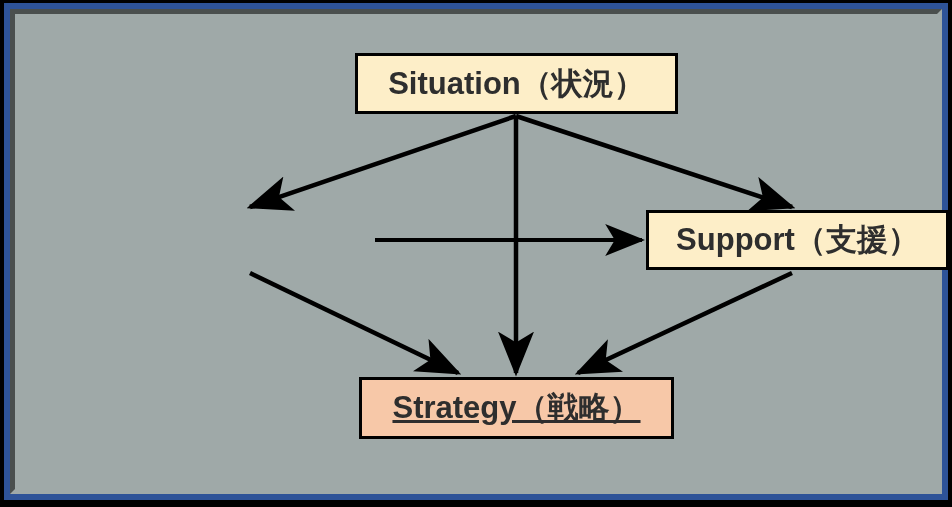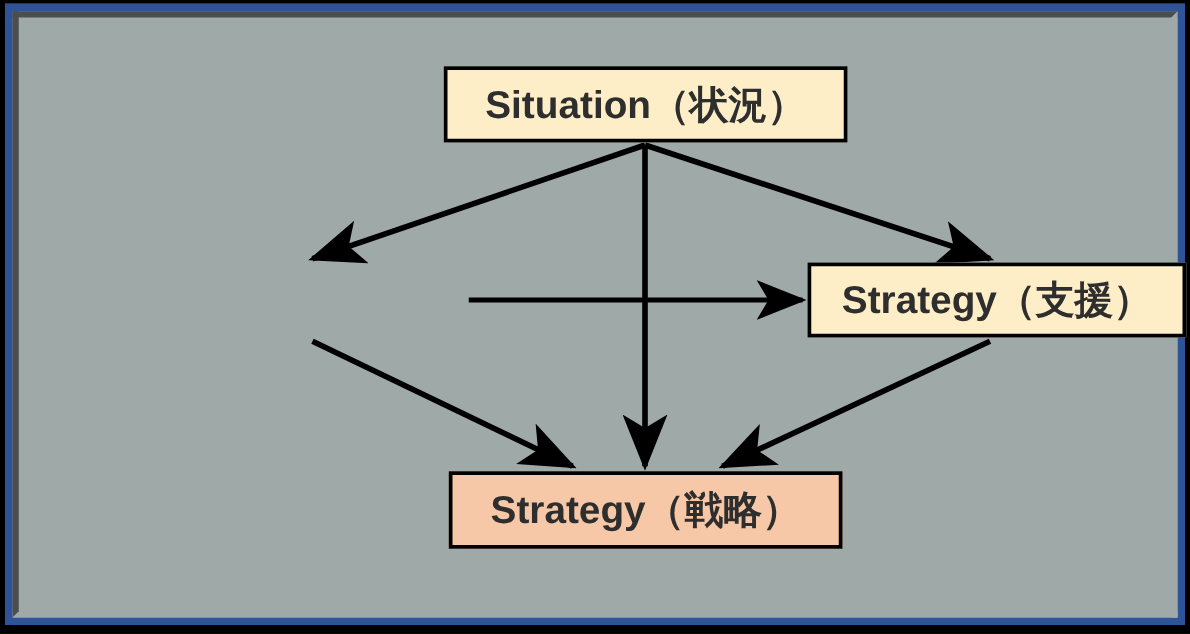--- a/index.html
+++ b/index.html
@@ -82,20 +82,21 @@
     width: 303px;
     height: 60px;
     background: #fdeec8;
   }
   #node-strategy {
     left: 309px;
     top: 368px;
     width: 315px;
     height: 62px;
     background: #f7c8a8;
+    text-decoration: underline;
   }
 
   #arrow-layer {
     position: absolute;
     left: 0;
     top: 0;
     width: 932px;
     height: 485px;
     z-index: 2;
   }
@@ -125,21 +126,21 @@
 
       <line x1="742" y1="264" x2="528" y2="364" stroke="#000000" stroke-width="4.5" marker-end="url(#ah)"></line>
     </svg>
 
     <div class="node" id="node-situation">
       <span>Situation（状況）</span>
     </div>
 
 
     <div class="node" id="node-support">
-      <span>Strategy（支援）</span>
+      <span>Support（支援）</span>
     </div>
 
     <div class="node" id="node-strategy">
       <span>Strategy（戦略）</span>
     </div>
 
   </div>
   <div id="slide-inner-border"></div>
 </div>
 

